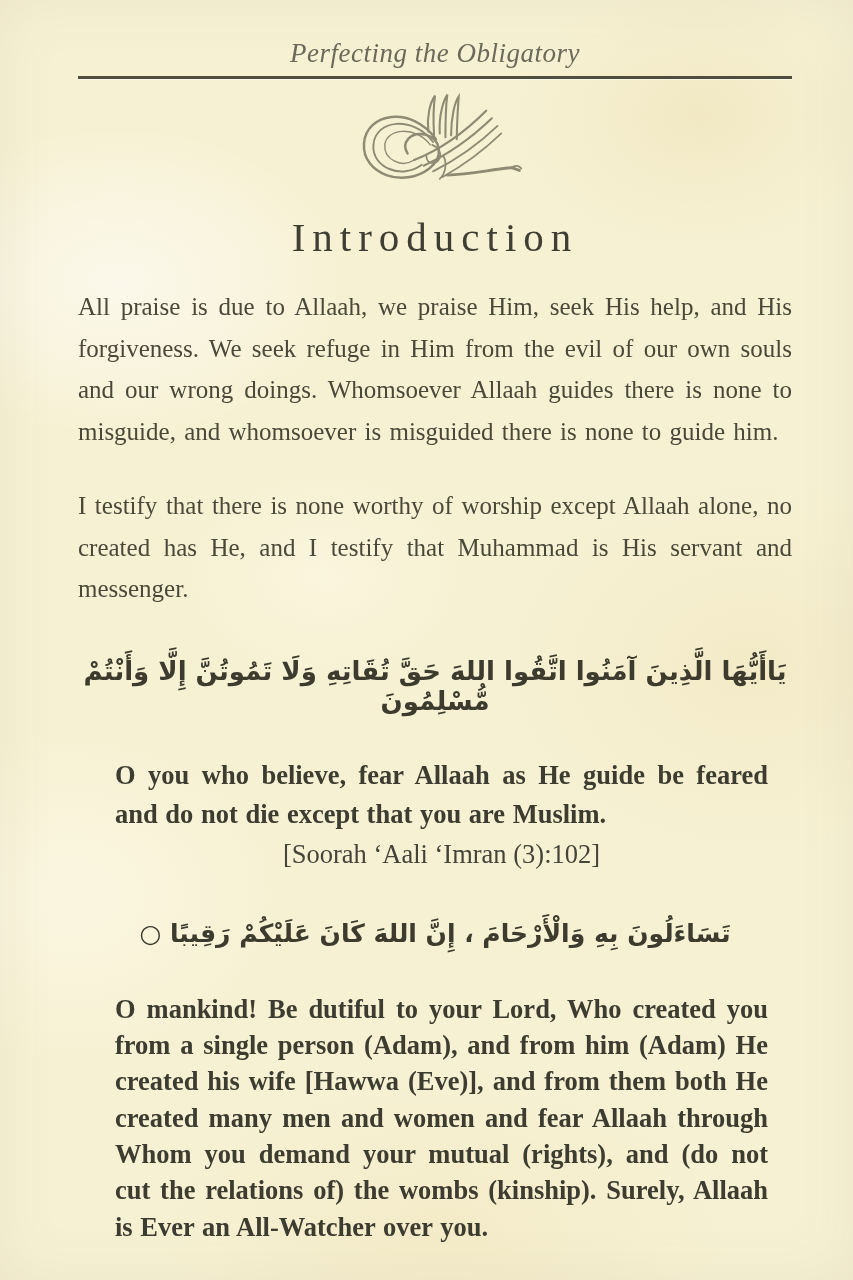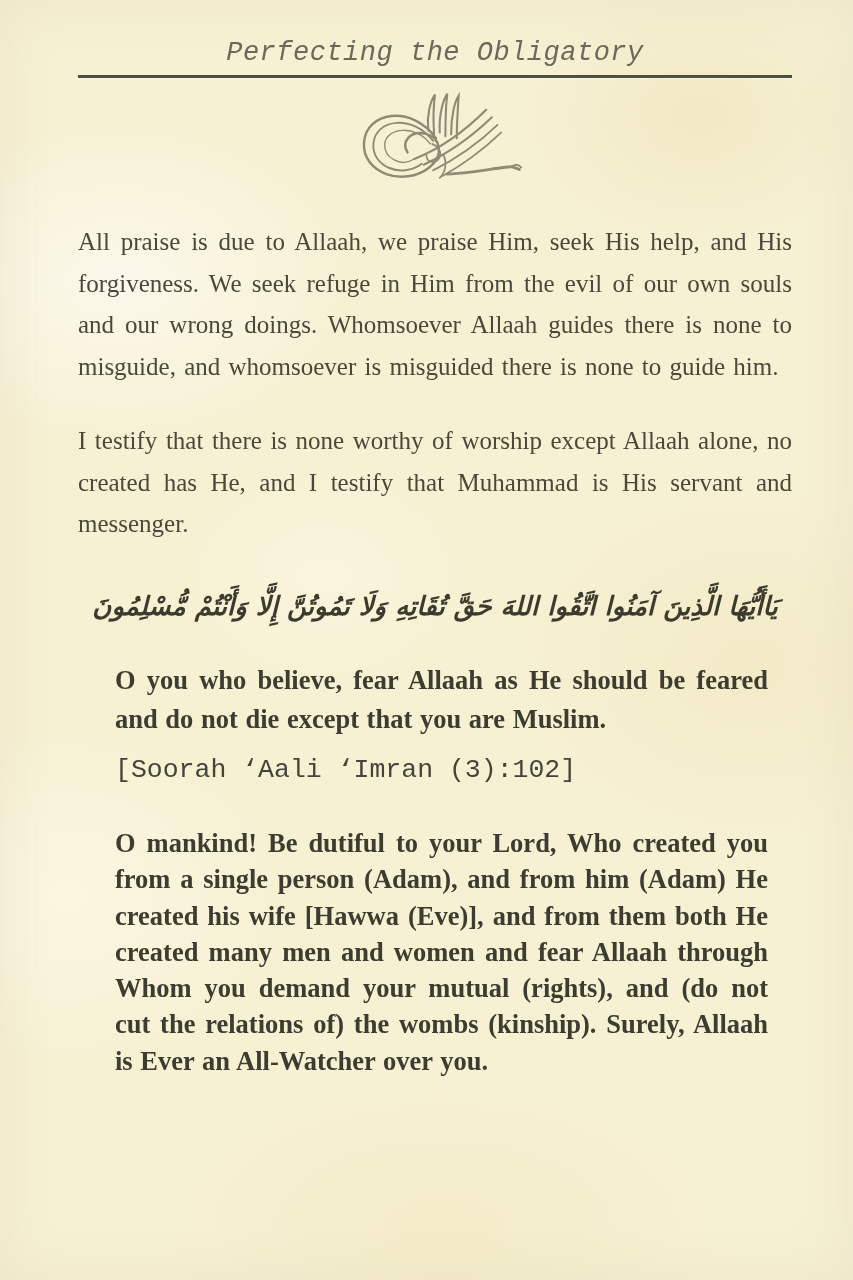--- a/index.html
+++ b/index.html
@@ -16,21 +16,21 @@
       radial-gradient(ellipse 260px 190px at 82% 9%,  rgba(237,226,182,.55), rgba(237,226,182,0) 72%),
       radial-gradient(ellipse 360px 270px at 88% 52%, rgba(239,228,186,.5),  rgba(239,228,186,0) 70%),
       radial-gradient(ellipse 300px 230px at 8% 70%,  rgba(253,249,232,.6),  rgba(253,249,232,0) 70%),
       radial-gradient(ellipse 420px 220px at 52% 96%, rgba(240,229,185,.45), rgba(240,229,185,0) 70%),
       radial-gradient(ellipse 200px 150px at 38% 45%, rgba(252,248,228,.5),  rgba(252,248,228,0) 70%);
     box-shadow:inset 0 0 60px rgba(120,105,60,.08);
     color:#4a4939;
   }
   .running-title{
     text-align:center;font-style:italic;font-size:27px;
-    color:#6b6a5a;letter-spacing:.5px;font-family:Liberation Mono, monospace;
+    color:#6b6a5a;letter-spacing:.5px;
   }
   .header-rule{
     height:3px;background:#4f4f40;margin-top:7px;
     box-shadow:0 1px 0 rgba(255,255,255,.5);
   }
   .ornament{ text-align:center;margin-top:10px;height:108px; }
   .ornament svg{display:inline-block;}
   .page-title{
     margin:16px 0 0 0;text-align:center;font-weight:400;
     font-size:41px;letter-spacing:7px;color:#3f3e33;
@@ -38,30 +38,30 @@
   p.body{
     margin:25px 0 0 0;font-size:25px;line-height:1.66;
     text-align:justify;word-spacing:2px;color:#4a4939;
   }
   p.body + p.body{margin-top:33px;}
   .arabic{
     direction:rtl;text-align:center;color:#3c3b2e;
     font-family:"DejaVu Sans","Liberation Serif",sans-serif;
     font-size:26px;font-weight:700;
   }
-  .arabic.single{margin-top:46px;font-style:italic;}
+  .arabic.single{margin-top:46px;}
   .arabic.multi{margin-top:40px;line-height:1.95;font-size:25px;}
   .quote{
     margin:40px 24px 0 37px;font-weight:700;font-size:26.5px;
     line-height:1.5;text-align:justify;word-spacing:1px;color:#3d3c30;
   }
   .quote.tight{line-height:1.37;margin-top:32px;}
   .citation{
-    margin:15px 24px 0 37px;text-align:left;
-    font-size:26.5px;font-weight:400;color:#45443a;font-family:Liberation Mono, monospace;
+    margin:4px 24px 0 37px;text-align:center;
+    font-size:26.5px;font-weight:400;color:#45443a;
   }
 </style>
 </head>
 <body>
 
 <div class="page">
 
   <div class="running-title">Perfecting the Obligatory</div>
   <div class="header-rule"></div>
 
@@ -82,30 +82,32 @@
       <path d="M165 46 C142 68 121 82 103 92" stroke-width="1.8"></path>
 
       <path d="M92 58 C98 60 102 66 100 72 C96 80 86 78 86 70" stroke-width="1.8"></path>
       <path d="M104 70 C108 78 106 88 100 94" stroke-width="1.8"></path>
 
       <path d="M108 90 C130 89 150 85 176 82 L184 85" stroke-width="3"></path>
       <path d="M176 82 C180 79 184 80 186 83" stroke-width="2"></path>
     </svg>
   </div>
 
+  <h1 class="page-title">Introduction</h1>
 
   <p class="body">All praise is due to Allaah, we praise Him, seek His help, and His forgiveness. We seek refuge in Him from the evil of our own souls and our wrong doings. Whomsoever Allaah guides there is none to misguide, and whomsoever is misguided there is none to guide him.</p>
   <p class="body">I testify that there is none worthy of worship except Allaah alone, no created has He, and I testify that Muhammad is His servant and messenger.</p>
 
   <div class="arabic single" dir="rtl">يَاأَيُّهَا الَّذِينَ آمَنُوا اتَّقُوا اللهَ حَقَّ تُقَاتِهِ وَلَا تَمُوتُنَّ إِلَّا وَأَنْتُمْ مُّسْلِمُونَ</div>
 
-  <blockquote class="quote">O you who believe, fear Allaah as He should be feared and do not die except that you are Muslim.</blockquote>
+  <blockquote class="quote">O you who believe, fear Allaah as He guide be feared and do not die except that you are Muslim.</blockquote>
   <div class="citation">[Soorah ‘Aali ‘Imran (3):102]</div>
 
   <div class="arabic multi" dir="rtl">
+    <div>تَسَاءَلُونَ بِهِ وَالْأَرْحَامَ ، إِنَّ اللهَ كَانَ عَلَيْكُمْ رَقِيبًا ○</div>
   </div>
 
   <blockquote class="quote tight">
     <span>O mankind! Be dutiful to your Lord, Who created you from a single person (Adam), and from him (Adam) He created his wife [Hawwa (Eve)], and from them both He created many men and women and fear Allaah through Whom you demand your mutual (rights), and (do not cut the relations of) the wombs (kinship). Surely, Allaah is Ever an All-Watcher over you.</span>
     
   </blockquote>
 
 </div>
 
 </body></html>

